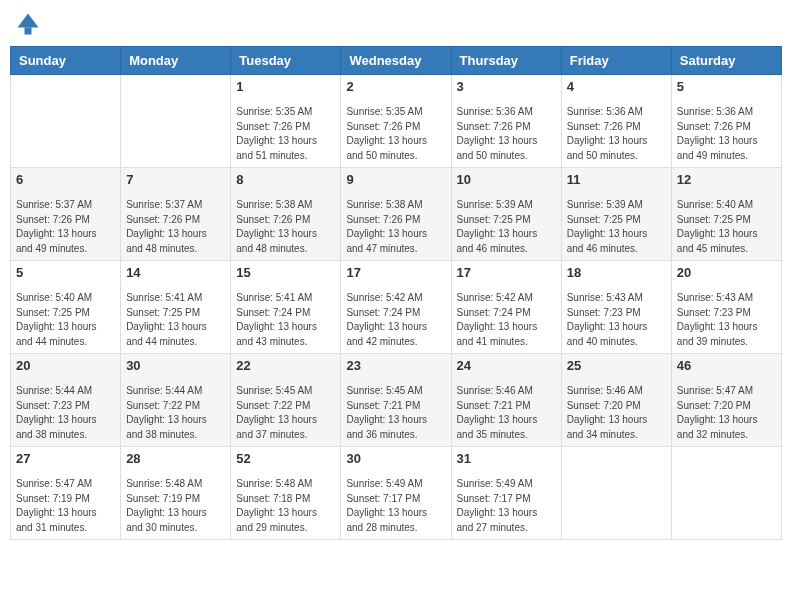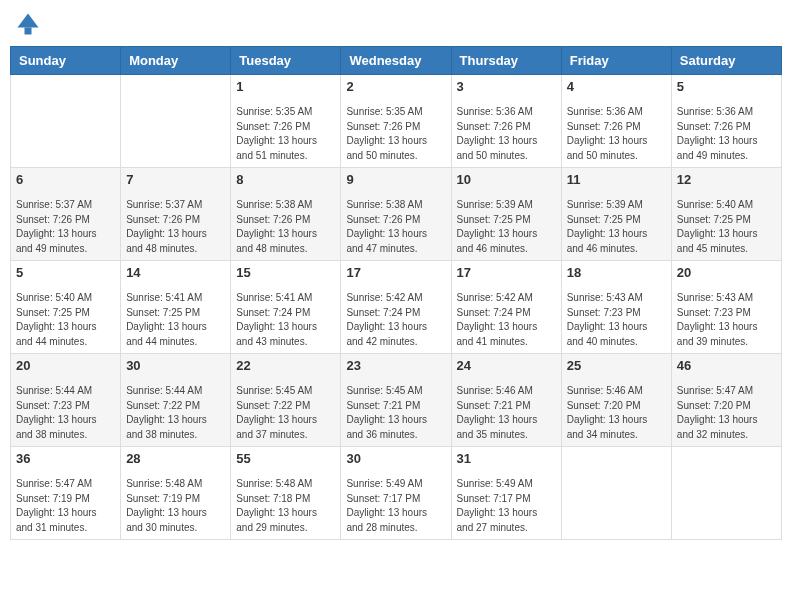--- a/index.html
+++ b/index.html
@@ -240,29 +240,29 @@
           <span class="day-number">25</span>
           <div class="day-info">Sunrise: 5:46 AM<br>Sunset: 7:20 PM<br>Daylight: 13 hours and 34 minutes.</div>
         </td>
         <td>
           <span class="day-number">46</span>
           <div class="day-info">Sunrise: 5:47 AM<br>Sunset: 7:20 PM<br>Daylight: 13 hours and 32 minutes.</div>
         </td>
       </tr>
       <tr>
         <td>
-          <span class="day-number">36</span>
+          <span class="day-number">27</span>
           <div class="day-info">Sunrise: 5:47 AM<br>Sunset: 7:19 PM<br>Daylight: 13 hours and 31 minutes.</div>
         </td>
         <td>
           <span class="day-number">28</span>
           <div class="day-info">Sunrise: 5:48 AM<br>Sunset: 7:19 PM<br>Daylight: 13 hours and 30 minutes.</div>
         </td>
         <td>
-          <span class="day-number">55</span>
+          <span class="day-number">52</span>
           <div class="day-info">Sunrise: 5:48 AM<br>Sunset: 7:18 PM<br>Daylight: 13 hours and 29 minutes.</div>
         </td>
         <td>
           <span class="day-number">30</span>
           <div class="day-info">Sunrise: 5:49 AM<br>Sunset: 7:17 PM<br>Daylight: 13 hours and 28 minutes.</div>
         </td>
         <td>
           <span class="day-number">31</span>
           <div class="day-info">Sunrise: 5:49 AM<br>Sunset: 7:17 PM<br>Daylight: 13 hours and 27 minutes.</div>
         </td>

